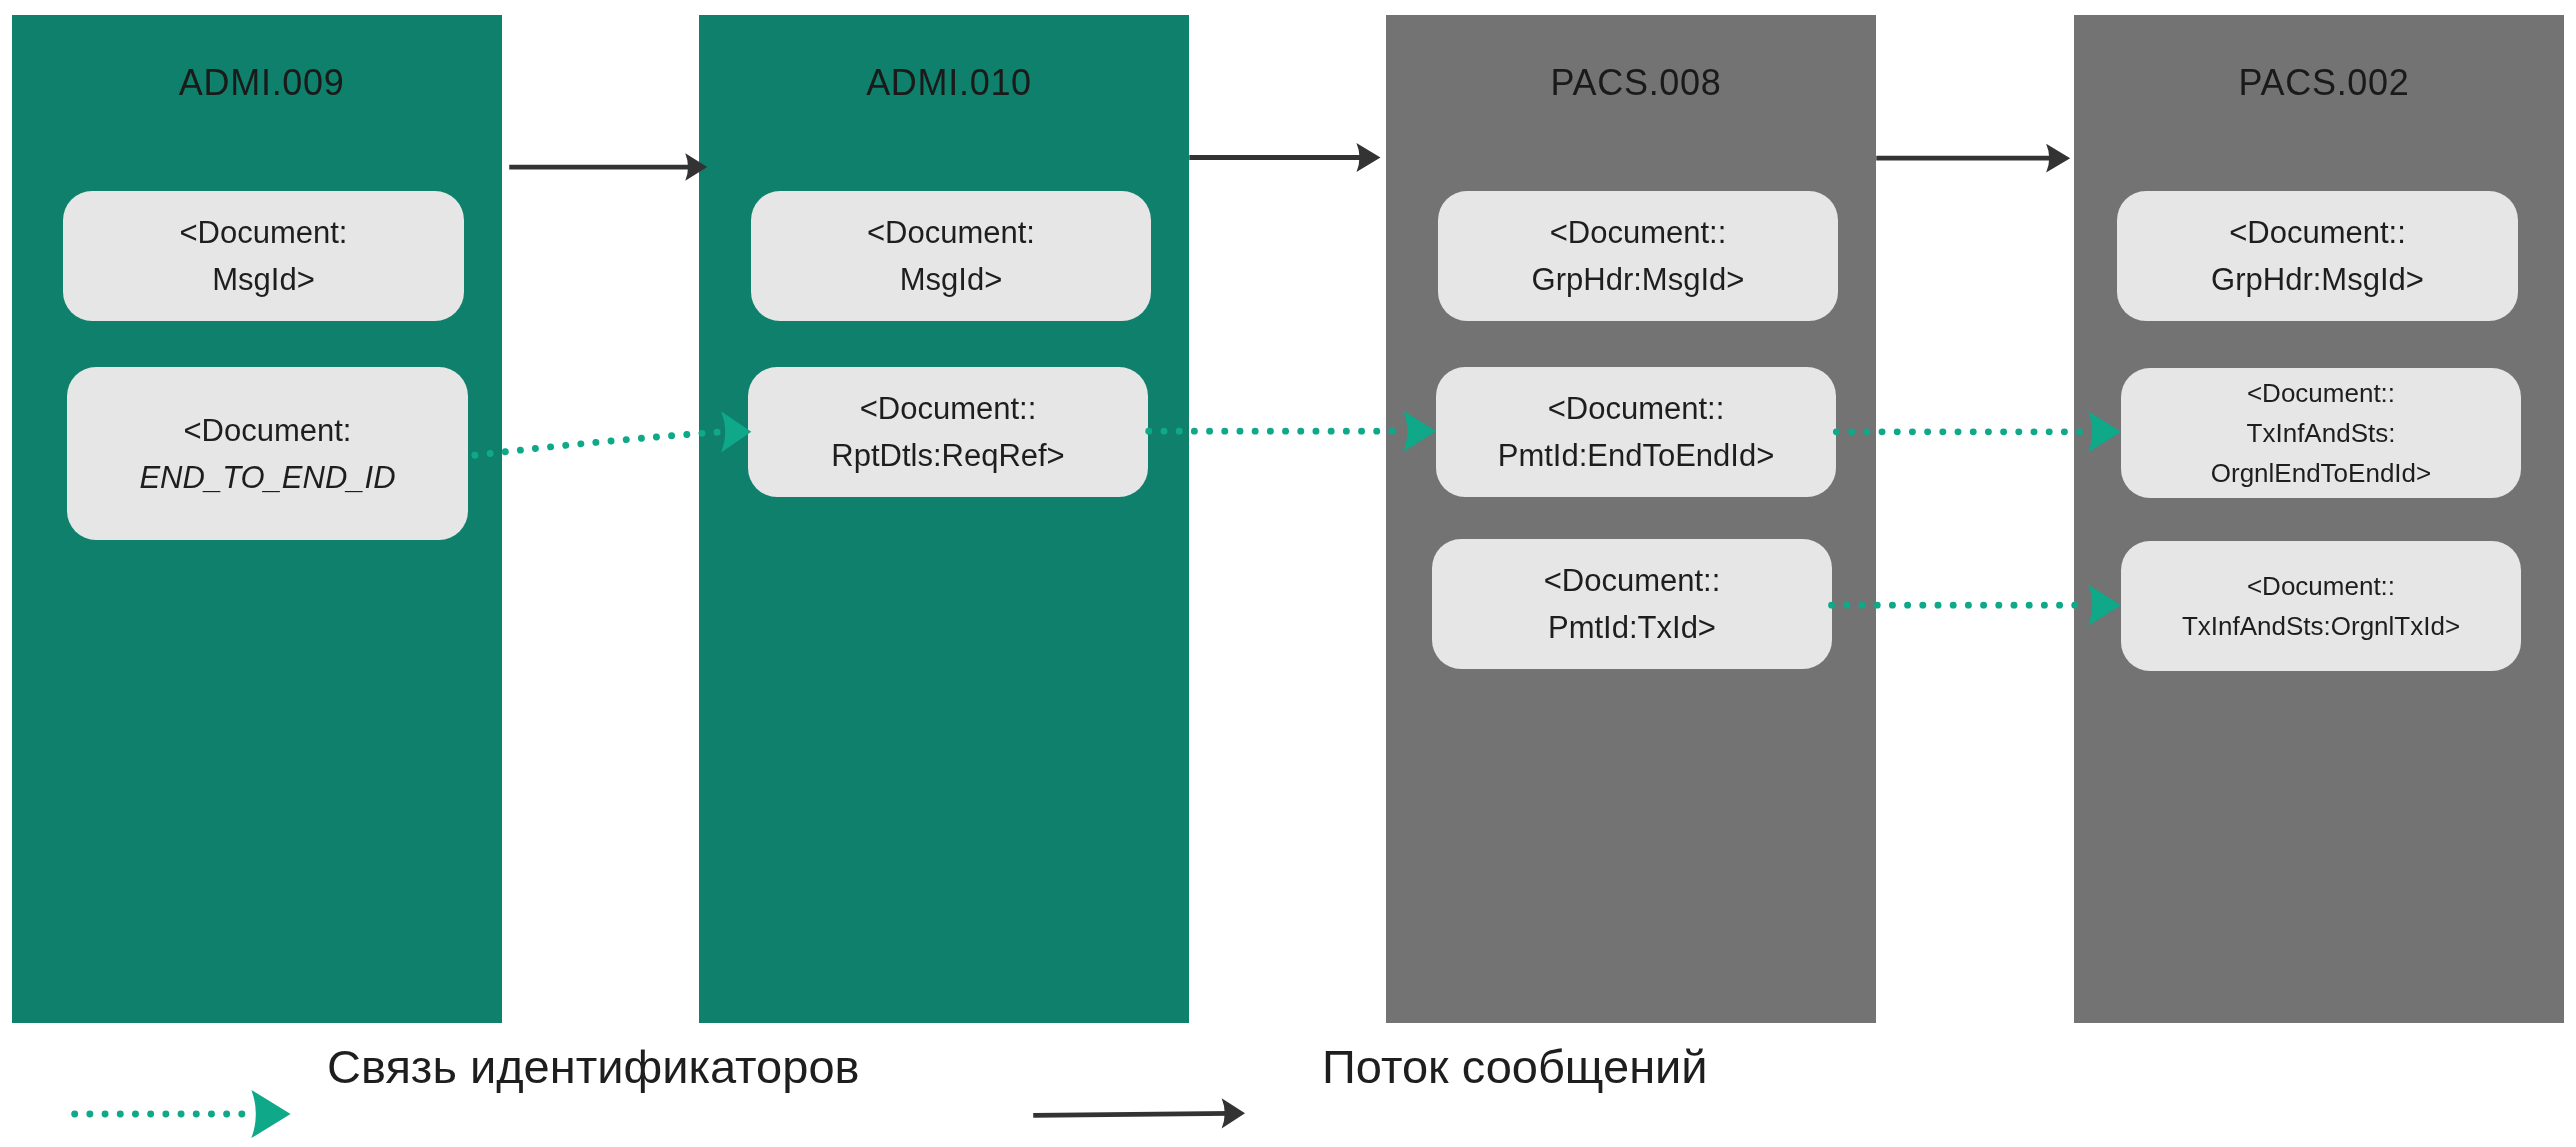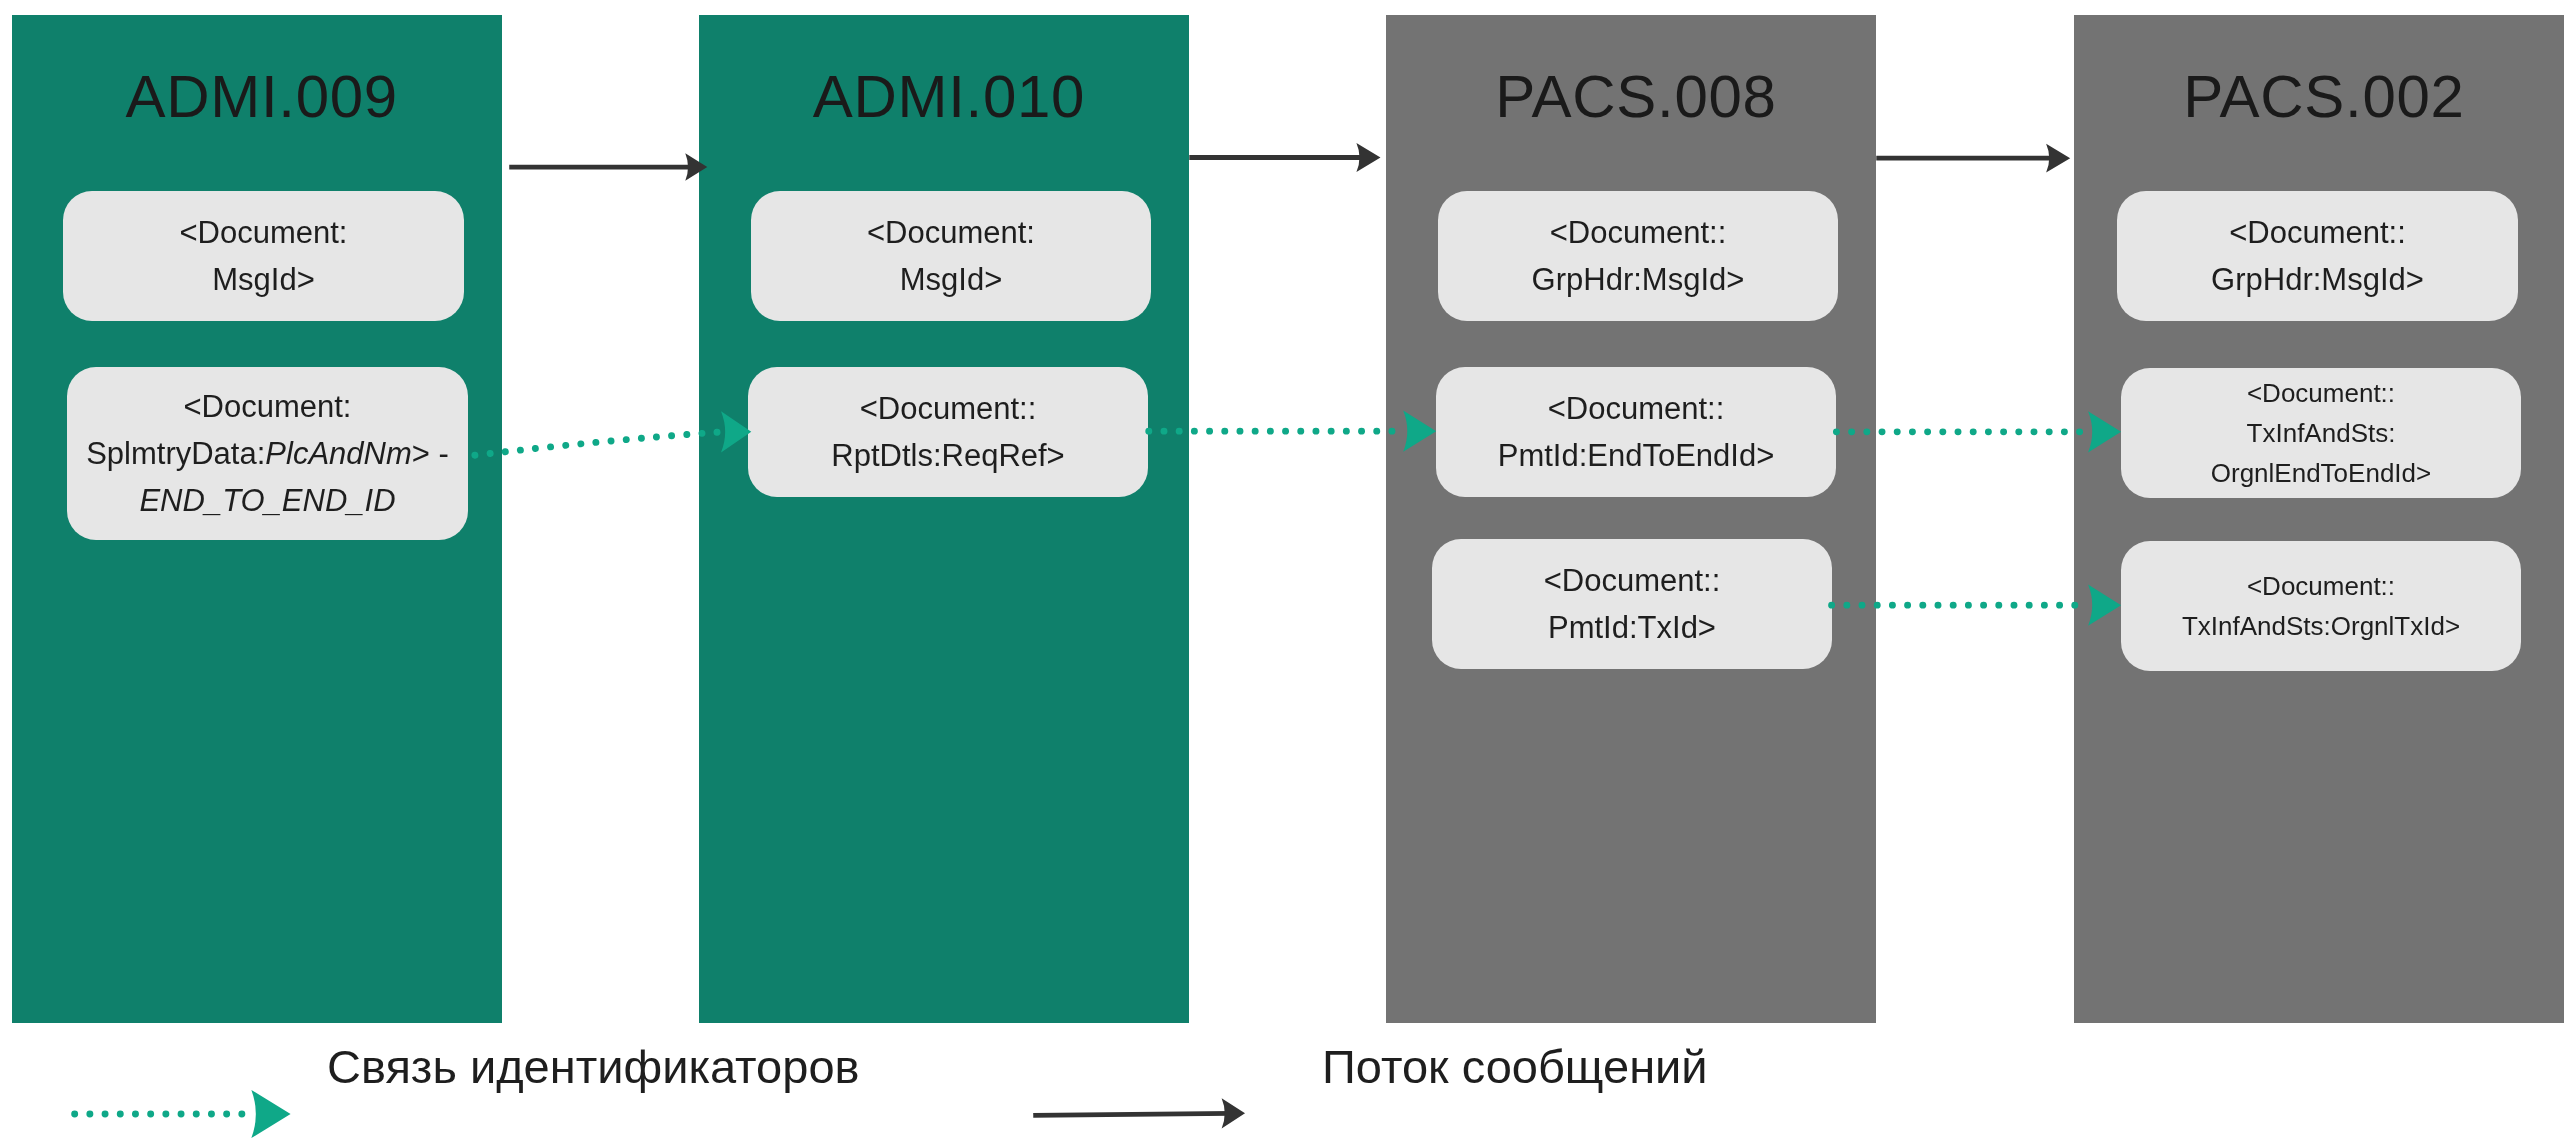--- a/index.html
+++ b/index.html
@@ -1,20 +1,20 @@
 <!DOCTYPE html>
 <html style="font-size:11px"><head>
 <meta charset="utf-8">
 <style>
   html,body{margin:0;padding:0;background:#ffffff;}
   body{width:2576px;height:1147px;position:relative;overflow:hidden;font-family:"Liberation Sans","DejaVu Sans",sans-serif;color:#1e1e1e;}
   .col{position:absolute;top:15px;height:1008px;width:490px;}
   .col.green{background:#0f806b;}
   .col.blue{background:#737373;}
-  .col-title{position:absolute;left:0;right:0;top:47px;text-align:center;font-size:60px;letter-spacing:0.7px;color:#1a1a1a;margin-left:10px;}
+  .col-title{position:absolute;left:0;right:0;top:47px;text-align:center;font-size:36px;letter-spacing:0.7px;color:#1a1a1a;margin-left:10px;}
   .box{position:absolute;background:#e6e6e6;display:flex;align-items:center;justify-content:center;text-align:center;font-size:31px;line-height:47px;color:#1e1e1e;box-sizing:border-box;padding:0 6.9px;border-radius:29px;}
   .box.small{font-size:26px;line-height:40px;}
   .box i{font-style:italic;}
   svg.overlay{position:absolute;left:0;top:0;}
   .legend-label{position:absolute;font-size:47px;color:#1e1e1e;top:1039px;}
 </style>
 </head>
 <body>
 
 <div class="col green" style="left:11.7px;">
@@ -32,21 +32,20 @@
 
 <div class="box" style="left:63px;top:191px;width:401px;height:130px;">
   <div>
     <div>&lt;Document:</div>
     <div>MsgId&gt;</div>
   </div>
 </div>
 <div class="box" style="left:67px;top:367px;width:401px;height:173px;">
   <div>
     <div>&lt;Document:</div>
-    <div style="white-space:nowrap;"><span>SplmtryData:</span><i>PlcAndNm</i><span>&gt; -</span></div>
     <div><i>END_TO_END_ID</i></div>
   </div>
 </div>
 
 <div class="box" style="left:751px;top:191px;width:400px;height:130px;">
   <div>
     <div>&lt;Document:</div>
     <div>MsgId&gt;</div>
   </div>
 </div>

